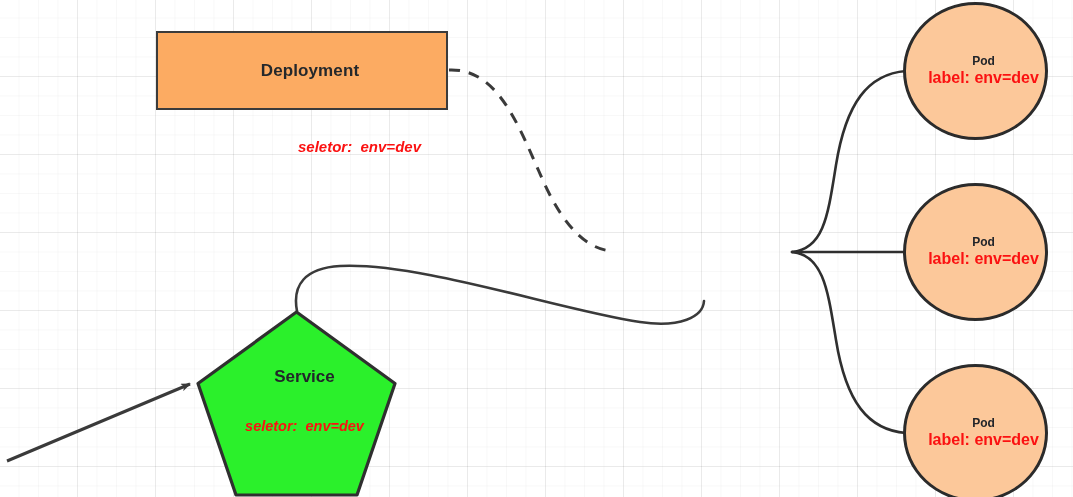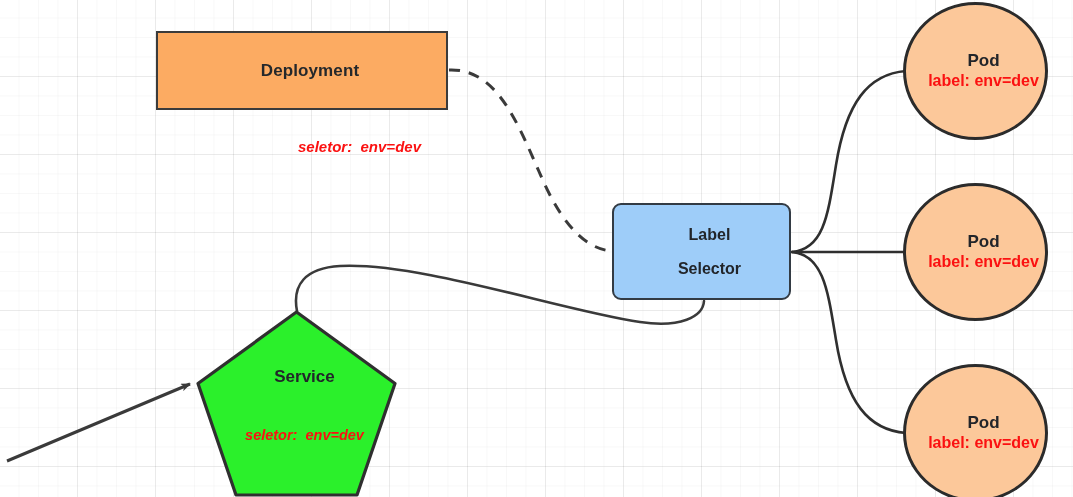--- a/index.html
+++ b/index.html
@@ -85,40 +85,40 @@
     background: #fcc89a;
     border: 3px solid #2b2b2b;
     border-radius: 50%;
     left: 903px;
     gap: 1px;
   }
   #node-pod-1 { top: 2px; }
   #node-pod-2 { top: 183px; }
   #node-pod-3 { top: 364px; }
   .pod .title {
-    font-size: 17px;
+    font-size: 12px;
     font-weight: bold;
     color: #22252a;
     line-height: 1.1;
   }
   .pod .label {
     font-size: 16px;
     font-weight: bold;
     color: #fb1111;
     line-height: 1.1;
   }
   
   #node-service {
     left: 196px;
     top: 310px;
     width: 201px;
     height: 187px;
     justify-content: flex-start;
     padding-top: 57px;
-    gap: 40px;
+    gap: 31px;
   }
   #node-service .pent-fill {
     position: absolute;
     left: 0;
     top: 0;
     width: 201px;
     height: 187px;
   }
   #node-service .title {
     position: relative;
@@ -171,24 +171,20 @@
 
     <path d="M7,461 L190,384" fill="none" stroke="#3a3a3a" stroke-width="3" marker-end="url(#arrowhead)"></path>
   </svg>
 
   <div class="node" id="node-deployment">
     <span class="title">Deployment</span>
   </div>
 
   <div id="deployment-selector-note">seletor:  env=dev</div>
 
-  <div class="node" id="node-labelselector">
-    <span class="title">Label</span>
-    <span class="title">Selector</span>
-  </div>
 
   <div class="node pod" id="node-pod-1">
     <span class="title">Pod</span>
     <span class="label">label: env=dev</span>
   </div>
 
   <div class="node pod" id="node-pod-2">
     <span class="title">Pod</span>
     <span class="label">label: env=dev</span>
   </div>

